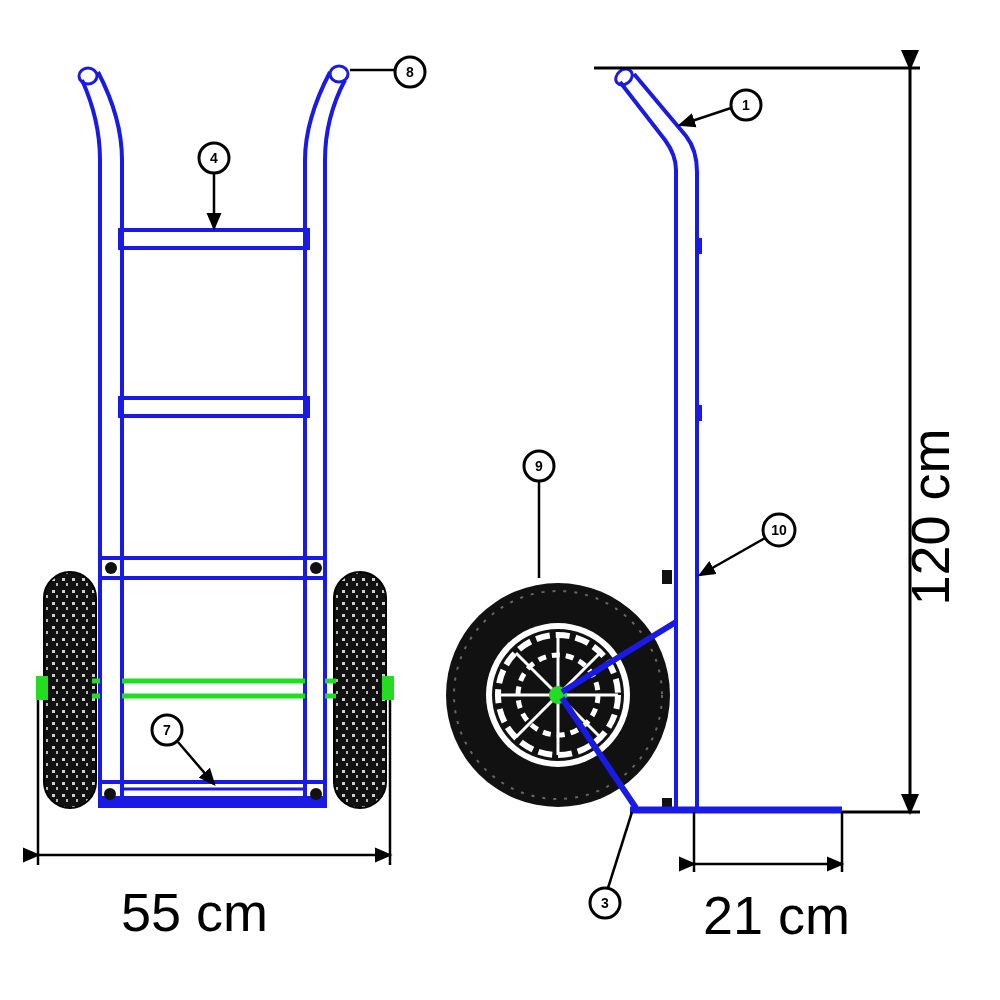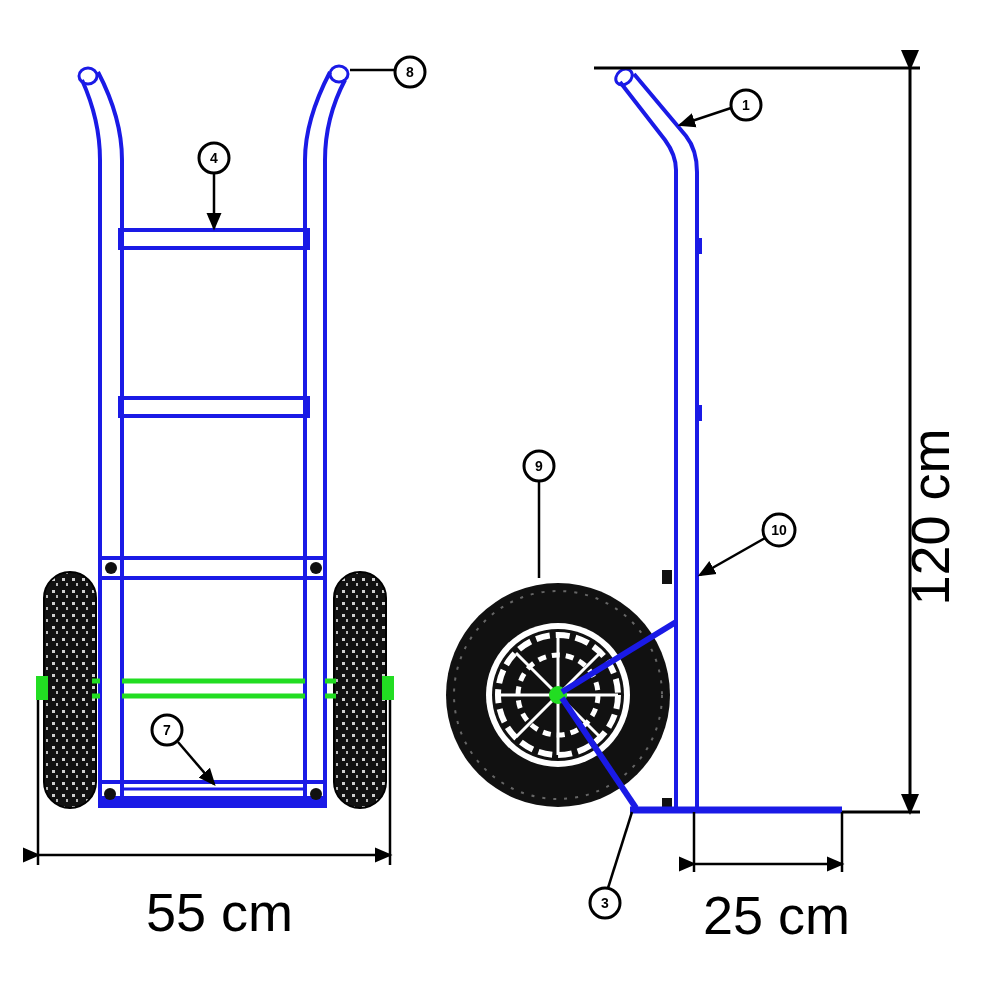--- a/index.html
+++ b/index.html
@@ -155,15 +155,15 @@
     <circle cx="779" cy="530" r="16" fill="#fff" stroke="#000" stroke-width="3"></circle>
     <text class="callout-text" x="779" y="535" text-anchor="middle">10</text>
   </g>
   <g>
     <line x1="608" y1="888" x2="632" y2="812" stroke="#000" stroke-width="2.5"></line>
     <circle cx="605" cy="903" r="15" fill="#fff" stroke="#000" stroke-width="3"></circle>
     <text class="callout-text" x="605" y="908" text-anchor="middle">3</text>
   </g>
 </svg>
 
-<div class="dim-label" style="left:146px; top:885px;">55 cm</div>
-<div class="dim-label" style="left:703px; top:888px;">25 cm</div>
+<div class="dim-label" style="left:121px; top:885px;">55 cm</div>
+<div class="dim-label" style="left:703px; top:888px;">21 cm</div>
 <div class="dim-label" style="left:800px; top:490px; transform: rotate(-90deg); transform-origin: center; width: 260px; text-align:center;">120 cm</div>
 
 </body></html>

